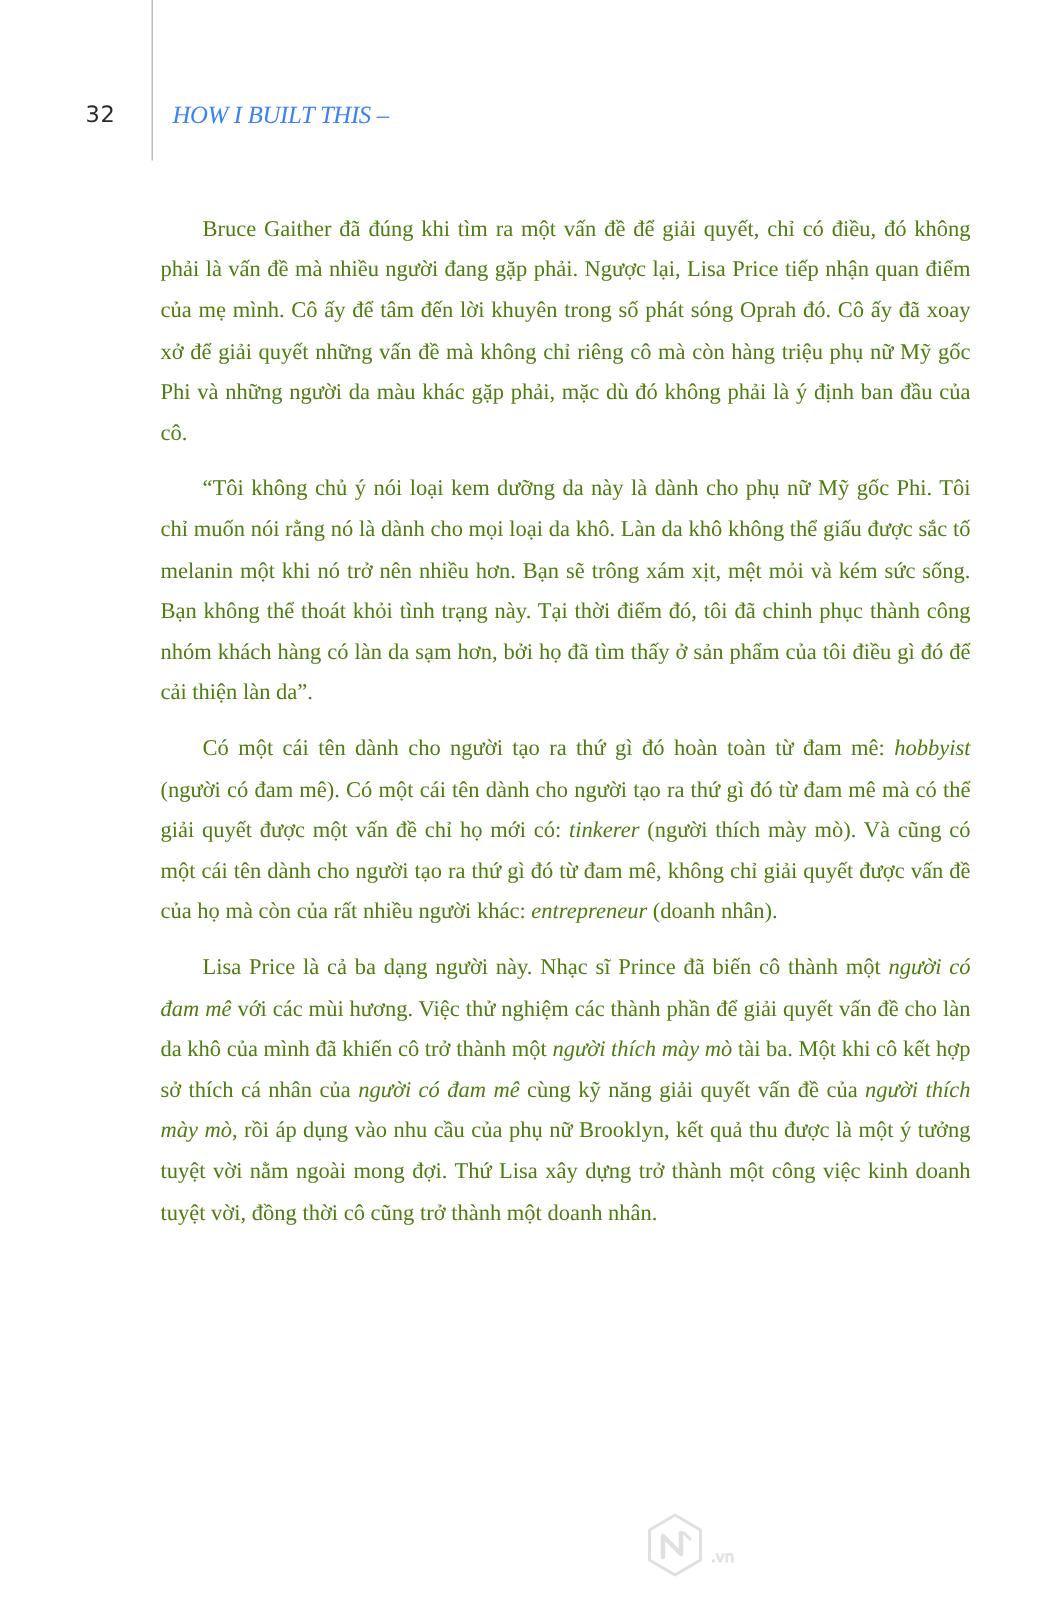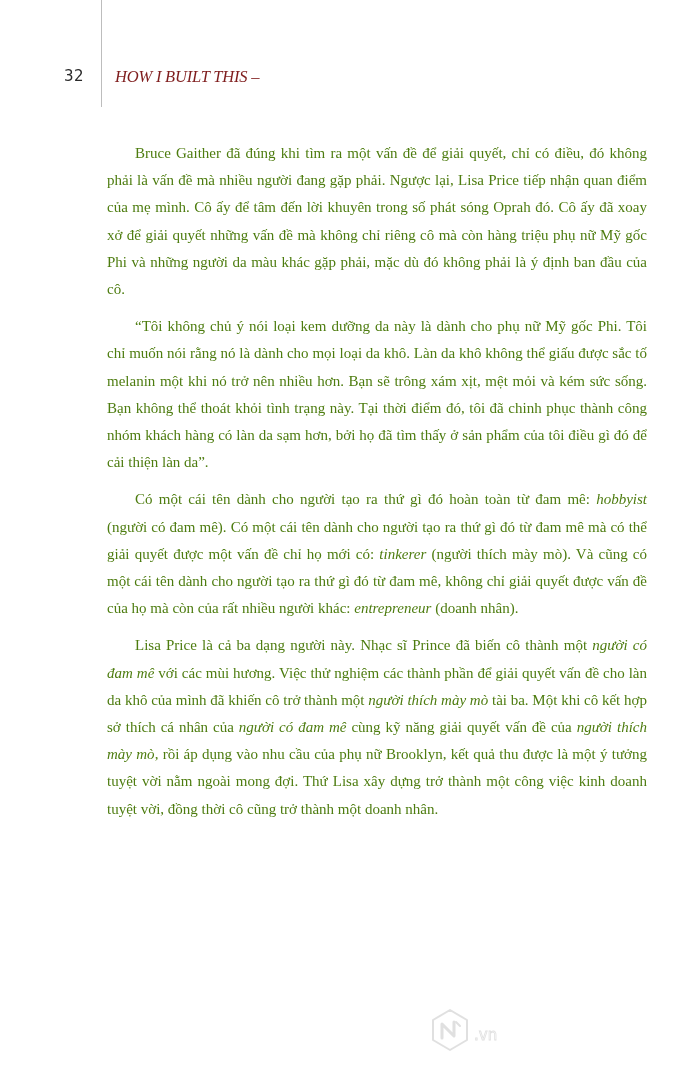--- a/index.html
+++ b/index.html
@@ -17,36 +17,35 @@
     .vrule {
       position: absolute;
       left: 101px;
       top: 0;
       width: 1px;
       height: 107px;
       background: #bdbdbd;
     }
     .page-number {
       position: absolute;
-      left: 42px;
+      left: 57px;
       width: 42px;
       top: 67px;
-      text-align: right;
       font-family: "DejaVu Sans", sans-serif;
       font-size: 15px;
       color: #2a2a2a;
       letter-spacing: 0.5px;
     }
     .running-head {
       position: absolute;
       left: 115px;
       top: 66px;
       font-family: "Liberation Serif", serif;
       font-style: italic;
-      color: #7f1d1d;
+      color: #3b82f6;
       line-height: 21px;
     }
     .running-head .book-title {
       font-size: 16.5px;
       letter-spacing: -0.2px;
       display: block;
     }
     .running-head .book-subtitle {
       font-size: 16.5px;
       letter-spacing: -0.35px;
@@ -87,21 +86,21 @@
     .watermark .brand {
       font-family: "DejaVu Sans", sans-serif;
       font-size: 34px;
       font-weight: 300;
       color: #ffffff;
       -webkit-text-stroke: 1.2px #c8c8c8;
       letter-spacing: 0px;
     }
     .watermark .tld {
       font-family: "DejaVu Sans", sans-serif;
-      font-size: 15px;
+      font-size: 10px;
       color: #ffffff;
       -webkit-text-stroke: 0.8px #c8c8c8;
       margin-left: -2px;
       align-self: flex-end;
       margin-bottom: 8px;
     }
   </style>
 </head>
 <body>
 

